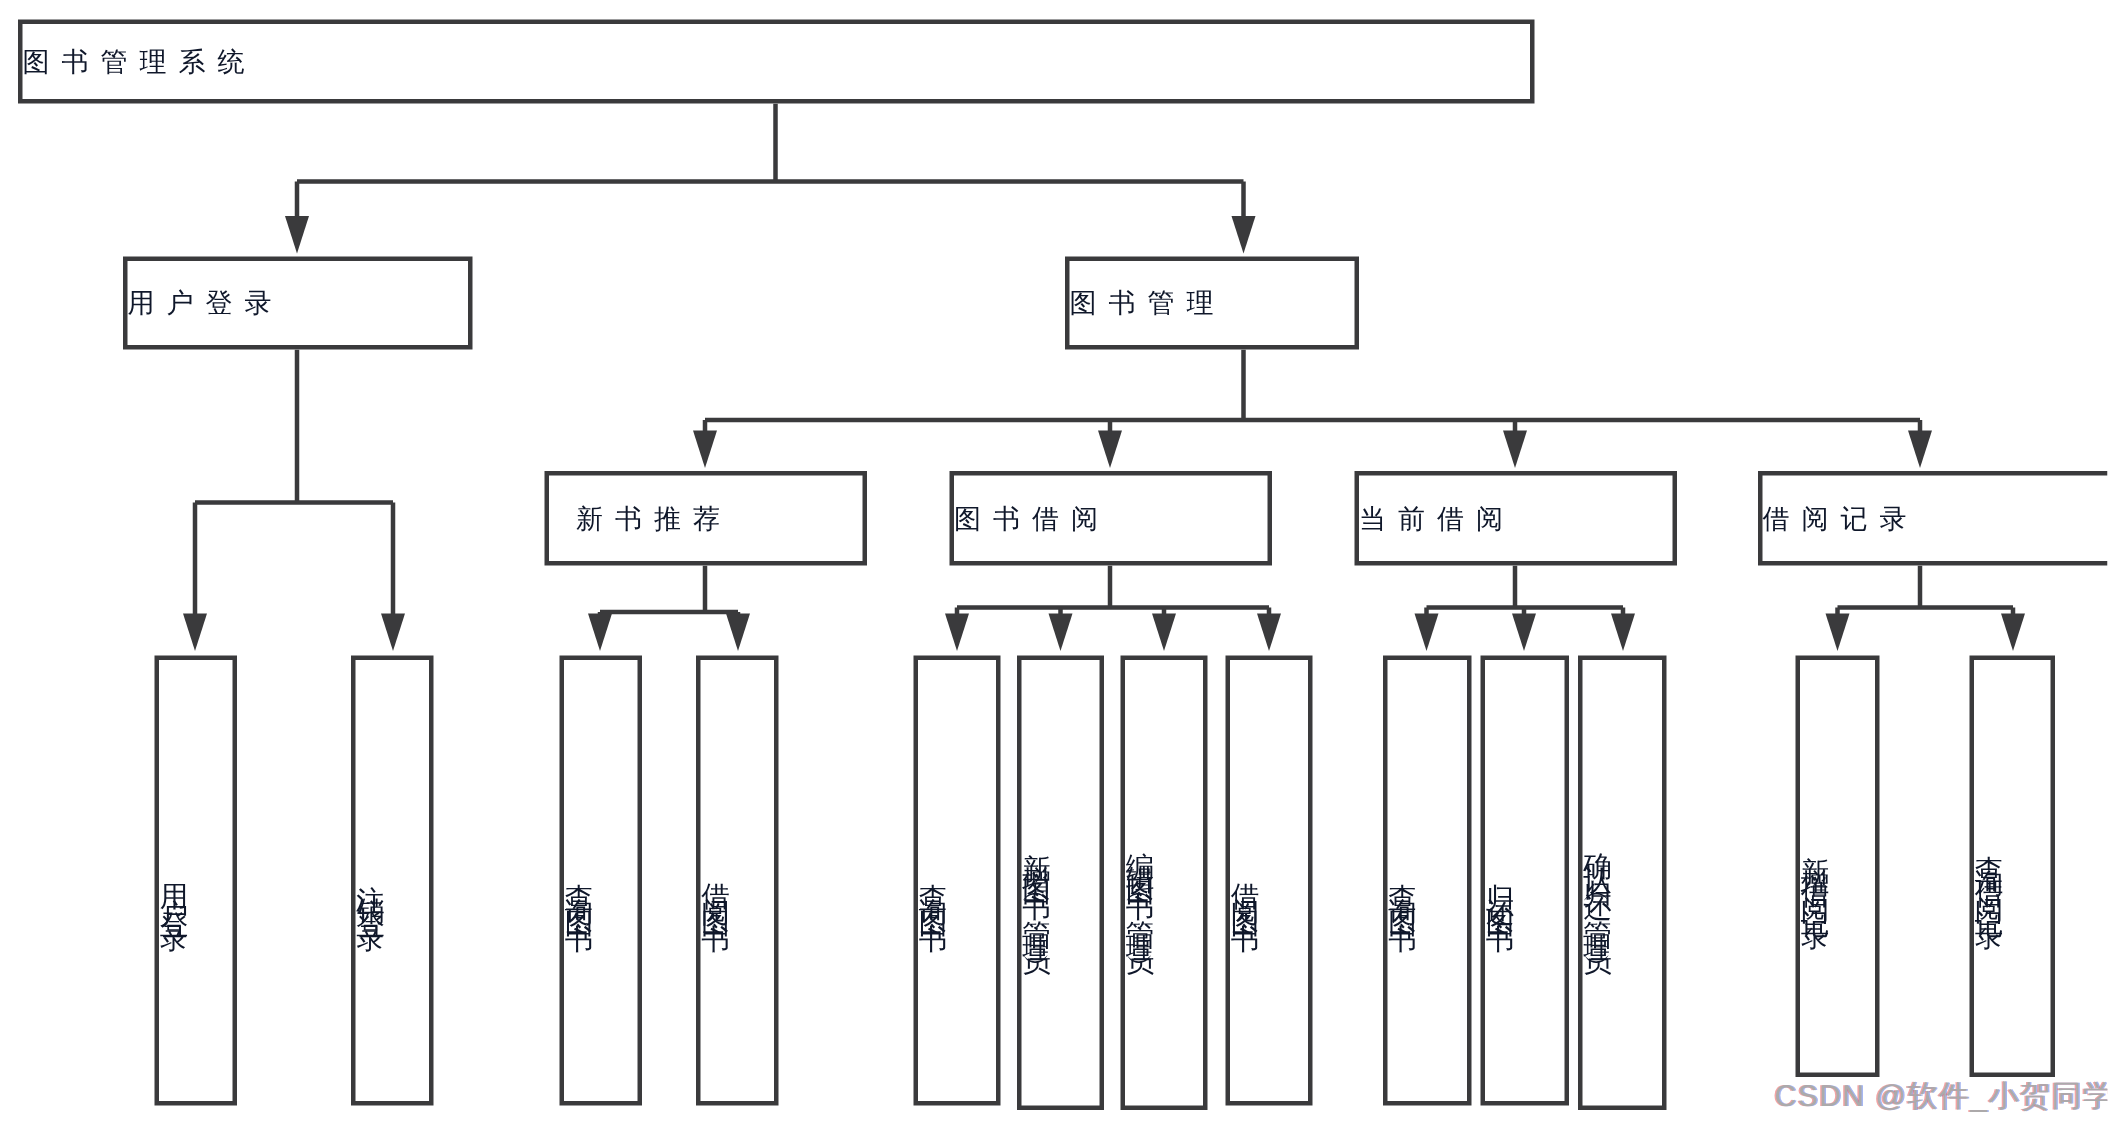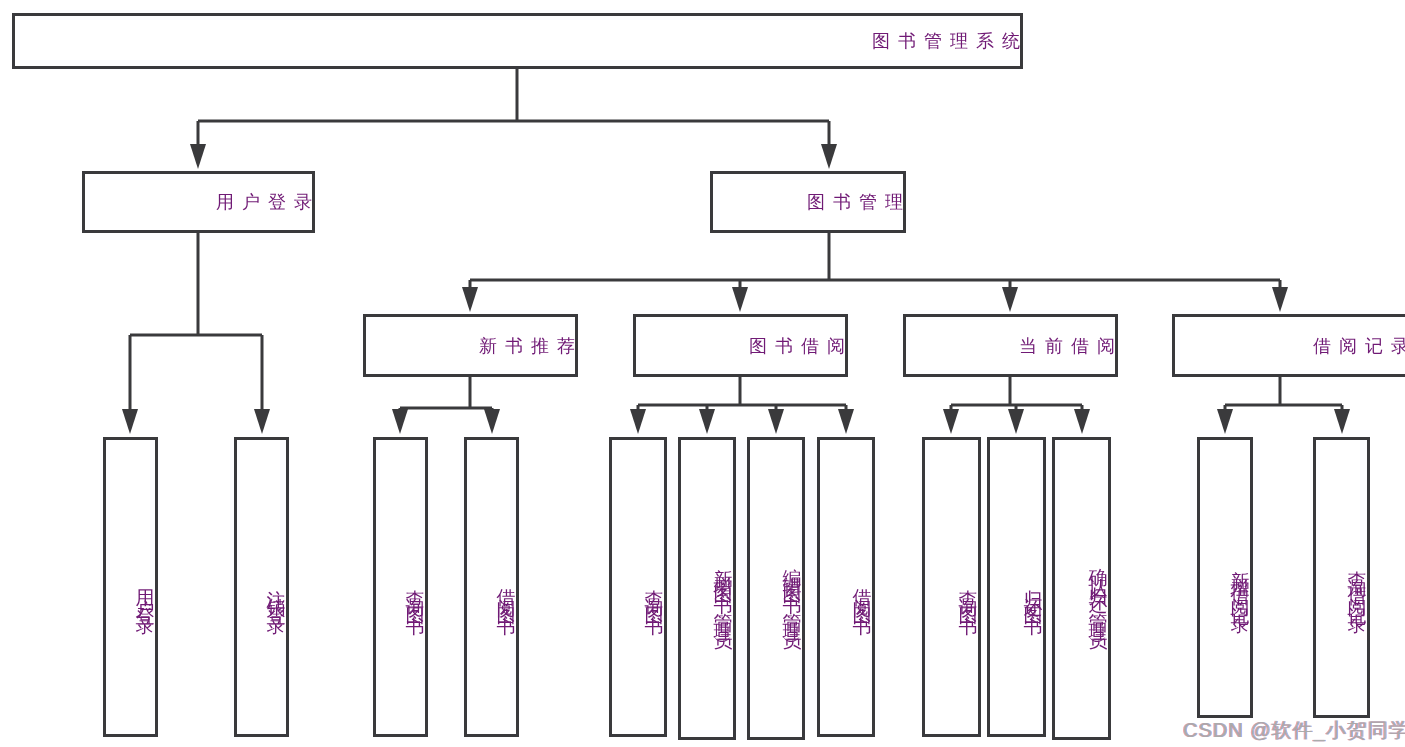--- a/index.html
+++ b/index.html
@@ -17,22 +17,22 @@
     width: 1405px; height: 747px;
     pointer-events: none;
   }
   .node {
     position: absolute;
     box-sizing: border-box;
     background: #ffffff;
     border: 3px solid #3a3a3c;
     display: flex;
     align-items: center;
-    justify-content: flex-end;
-    color: #701a75;
+    justify-content: flex-start;
+    color: #0f172a;
   }
   .h-node span {
     font-size: 18px;
     letter-spacing: 8px;
     margin-right: -8px;
     white-space: nowrap;
   }
   .v-node span {
     writing-mode: vertical-rl;
     font-size: 19px;
@@ -110,21 +110,21 @@
     <span>图书管理系统</span>
   </div>
 
   <div class="node h-node" style="left:82px; top:171px; width:233px; height:62px;">
     <span>用户登录</span>
   </div>
   <div class="node h-node" style="left:710px; top:171px; width:196px; height:62px;">
     <span>图书管理</span>
   </div>
 
-  <div class="node h-node" style="left:363px; top:314px; width:215px; height:63px;">
+  <div class="node h-node" style="left:363px; top:314px; width:215px; height:63px;padding-left:18px;">
     <span>新书推荐</span>
   </div>
   <div class="node h-node" style="left:633px; top:314px; width:215px; height:63px;">
     <span>图书借阅</span>
   </div>
   <div class="node h-node" style="left:903px; top:314px; width:215px; height:63px;">
     <span>当前借阅</span>
   </div>
   <div class="node h-node" style="left:1172px; top:314px; width:240px; height:63px;">
     <span>借阅记录</span>

